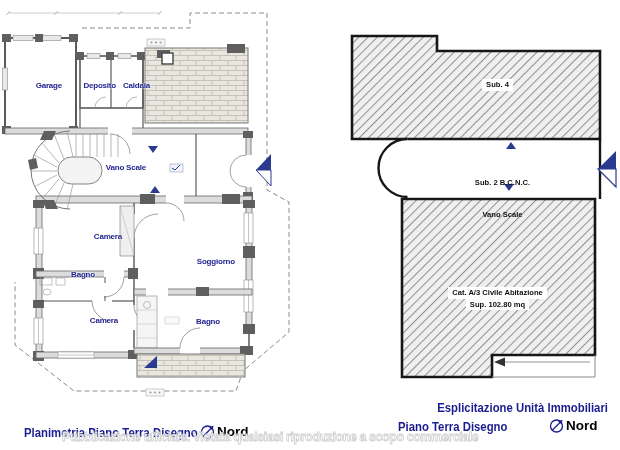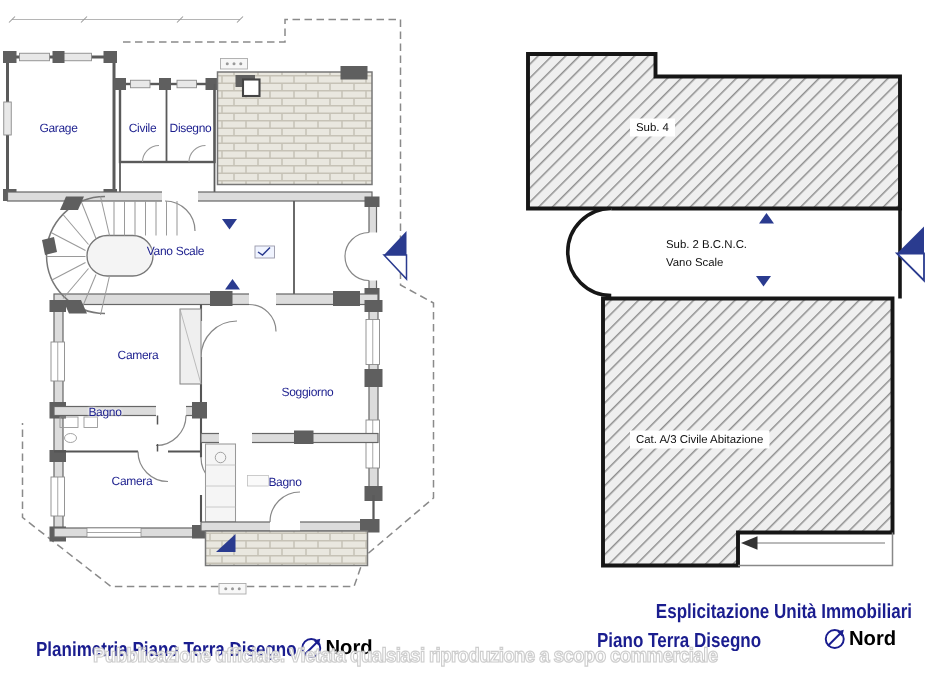--- a/index.html
+++ b/index.html
@@ -1,25 +1,25 @@
 <!DOCTYPE html>
 <html><head>
 <meta charset="utf-8">
 <style>
   html,body{margin:0;padding:0;background:#fff;}
   .canvas{position:relative;width:620px;height:450px;background:#ffffff;overflow:hidden;
           font-family:"Liberation Sans",sans-serif;}
   svg.drawing{position:absolute;left:0;top:0;}
-  .room-label{position:absolute;font-size:8px;font-weight:normal;color:#1c1f8e;
-              text-align:center;white-space:nowrap;letter-spacing:-0.2px;
+  .room-label{position:absolute;font-size:8px;font-weight:bold;color:#1c1f8e;
+              text-align:right;white-space:nowrap;letter-spacing:-0.2px;
               text-shadow:0 0 2px #fff,0 0 2px #fff;}
-  .unit-label{position:absolute;text-align:left;font-weight:normal;color:#101010;
+  .unit-label{position:absolute;text-align:center;font-weight:bold;color:#101010;
               font-size:7.6px;line-height:11.5px;}
   .unit-label .ubox{display:inline-block;background:#ffffff;padding:0 4px;}
-  .unit-label.nobg .ubox{background:transparent;}
+  .unit-label.nobg .ubox{background:transparent;margin-top:20px;}
   .cap{position:absolute;font-size:13.5px;font-weight:bold;color:#1a1d8f;
        white-space:nowrap;transform:scaleX(0.84);transform-origin:left center;}
   .cap.r-align{text-align:right;transform-origin:right center;}
   .nord{position:absolute;display:flex;align-items:center;gap:2px;
         font-size:13.5px;font-weight:bold;color:#000000;white-space:nowrap;}
   .nord svg{flex:0 0 auto;}
   .wm-brand{position:absolute;left:124px;top:203px;display:flex;align-items:center;gap:6px;
             pointer-events:none;}
   .wm-brand .wm-text{font-size:38px;font-weight:bold;letter-spacing:1px;white-space:nowrap;
             color:rgba(255,255,255,0.45);-webkit-text-stroke:1.6px rgba(202,202,202,0.95);}
@@ -216,38 +216,39 @@
     <line x1="502" y1="362" x2="590" y2="362" stroke="#777" stroke-width="0.8"></line>
     <polygon points="494,362 505,357.5 505,366.5" fill="#333"></polygon>
     <polygon points="506,149 516,149 511,142" fill="#2a3b8f"></polygon>
     <polygon points="504,184 514,184 509,191" fill="#2a3b8f"></polygon>
     <polygon points="598,169 616,151 616,169" fill="#2a3b8f"></polygon>
     <polygon points="598,169 616,169 616,187" fill="#ffffff" stroke="#2a3b8f" stroke-width="1.2"></polygon>
   </g>
 </svg>
 
   <div class="room-label" style="left:16px;top:81px;width:46px">Garage</div>
-  <div class="room-label" style="left:74px;top:81px;width:42px">Civile</div>
-  <div class="room-label" style="left:104px;top:81px;width:46px">Disegno</div>
+  <div class="room-label" style="left:74px;top:81px;width:42px">Deposito</div>
+  <div class="room-label" style="left:104px;top:81px;width:46px">Caldaia</div>
   <div class="room-label" style="left:88px;top:163px;width:58px">Vano Scale</div>
   <div class="room-label" style="left:62px;top:232px;width:60px">Camera</div>
   <div class="room-label" style="left:175px;top:257px;width:60px">Soggiorno</div>
   <div class="room-label" style="left:45px;top:270px;width:50px">Bagno</div>
   <div class="room-label" style="left:58px;top:316px;width:60px">Camera</div>
   <div class="room-label" style="left:160px;top:317px;width:60px">Bagno</div>
 
   <div class="unit-label" style="left:420px;top:79px;width:155px">
     <div><span class="ubox">Sub. 4</span></div>
   </div>
   <div class="unit-label nobg" style="left:440px;top:157px;width:125px">
     <div><span class="ubox">Sub. 2 B.C.N.C.</span></div>
     <div><span class="ubox">Vano Scale</span></div>
   </div>
   <div class="unit-label" style="left:420px;top:287px;width:155px">
     <div><span class="ubox">Cat. A/3 Civile Abitazione</span></div>
+    <div><span class="ubox">Sup. 102.80 mq</span></div>
   </div>
 
   <div class="cap" style="left:24px;top:425px">Planimetria Piano Terra Disegno</div>
   <div class="nord" style="left:200px;top:424px">
     <svg width="15" height="15" viewBox="0 0 15 15">
       <circle cx="7.5" cy="8" r="6" fill="none" stroke="#1a1d8f" stroke-width="1.3"></circle>
       <line x1="3" y1="12.5" x2="12" y2="3.5" stroke="#1a1d8f" stroke-width="1.3"></line>
       <polygon points="9,3 13.5,1.8 12.5,6.5" fill="#1a1d8f"></polygon>
     </svg>
     <span>Nord</span>

